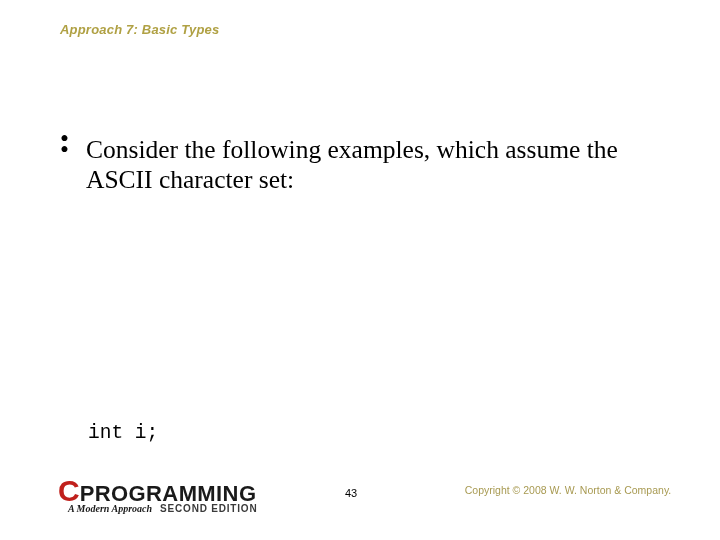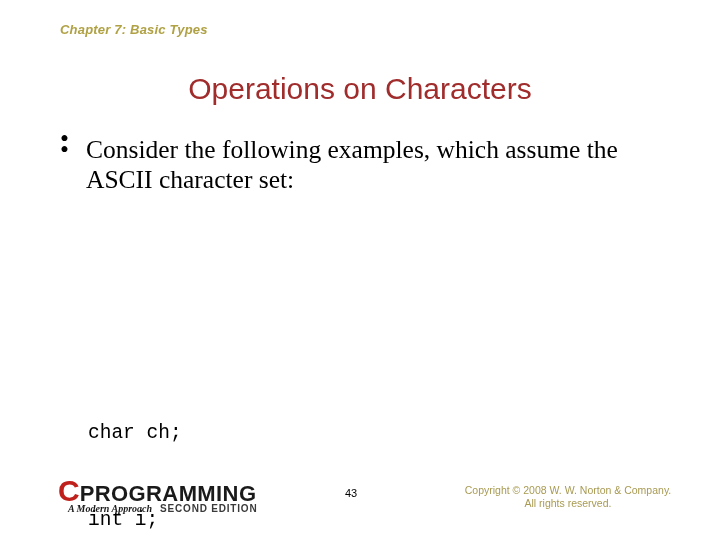--- a/index.html
+++ b/index.html
@@ -177,41 +177,39 @@
     line-height: 13px;
     color: #a89a52;
     text-align: center;
   }
 </style>
 </head>
 <body>
 
 <div class="slide">
 
-  <div class="chapter-header">Chapter 7: Basic Types</div>
-
-  <div class="slide-title">Operations on Characters</div>
+  <div class="chapter-header">Approach 7: Basic Types</div>
+
 
   <div class="body">
 
     <div class="bullet">
       <span class="dot">•</span>
     </div>
 
     <div class="bullet">
       <span class="dot">•</span>
       <span>Consider the following examples, which assume the ASCII character set:</span>
     </div>
 
   </div>
 
   <div class="code-block">
 
     <div class="code-decls">
-      <span class="code-row">char ch;</span>
       <span class="code-row">int i;</span>
     </div>
 
     
 
   </div>
 
   <div class="footer">
 
     <div class="logo">
@@ -222,18 +220,17 @@
       <div class="logo-bottom">
         <span class="logo-sub">A Modern Approach</span>
         <span class="logo-edition">SECOND EDITION</span>
       </div>
     </div>
 
     <div class="page-number">43</div>
 
     <div class="copyright">
       <div>Copyright © 2008 W. W. Norton &amp; Company.</div>
-      <div>All rights reserved.</div>
     </div>
 
   </div>
 
 </div>
 
 </body></html>

